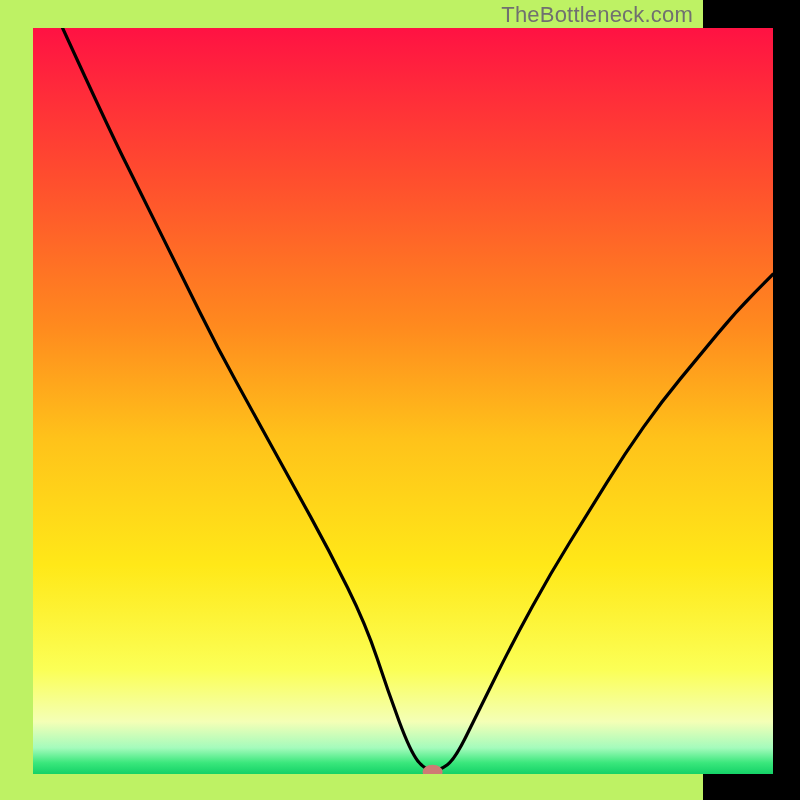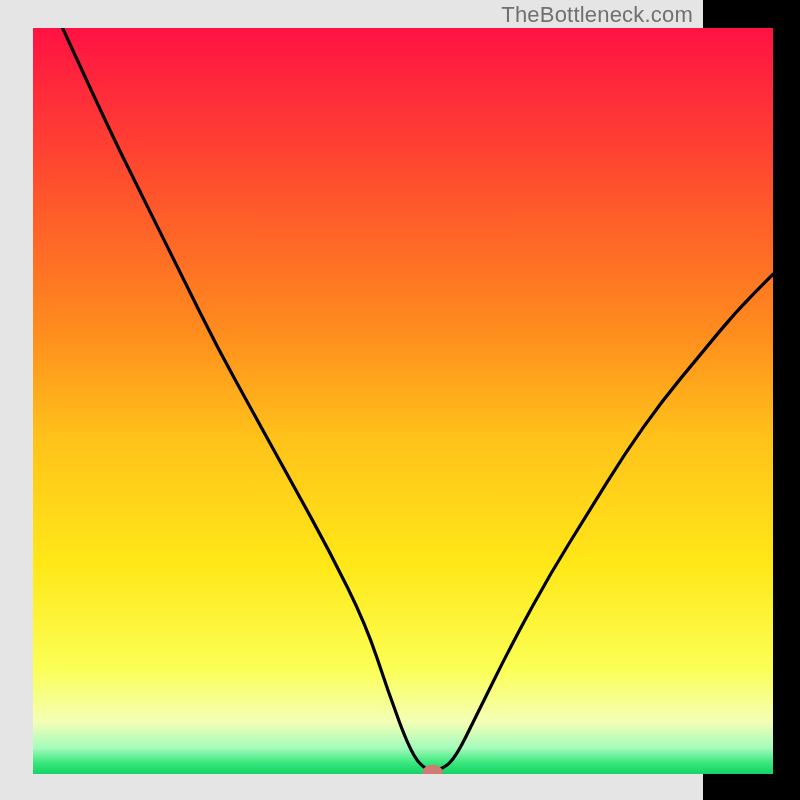--- a/index.html
+++ b/index.html
@@ -7,21 +7,21 @@
     padding: 0;
     width: 800px;
     height: 800px;
     background: #000;
     overflow: hidden;
   }
   .frame {
     position: relative;
     width: 703px;
     height: 800px;
-    background: #e5e5e5;
+    background: #bef264;
   }
   .watermark {
     position: absolute;
     top: 2px;
     right: 10px;
     color: #707070;
     font-family: Arial, Helvetica, sans-serif;
     font-size: 22px;
     font-weight: 500;
     letter-spacing: 0.2px;

